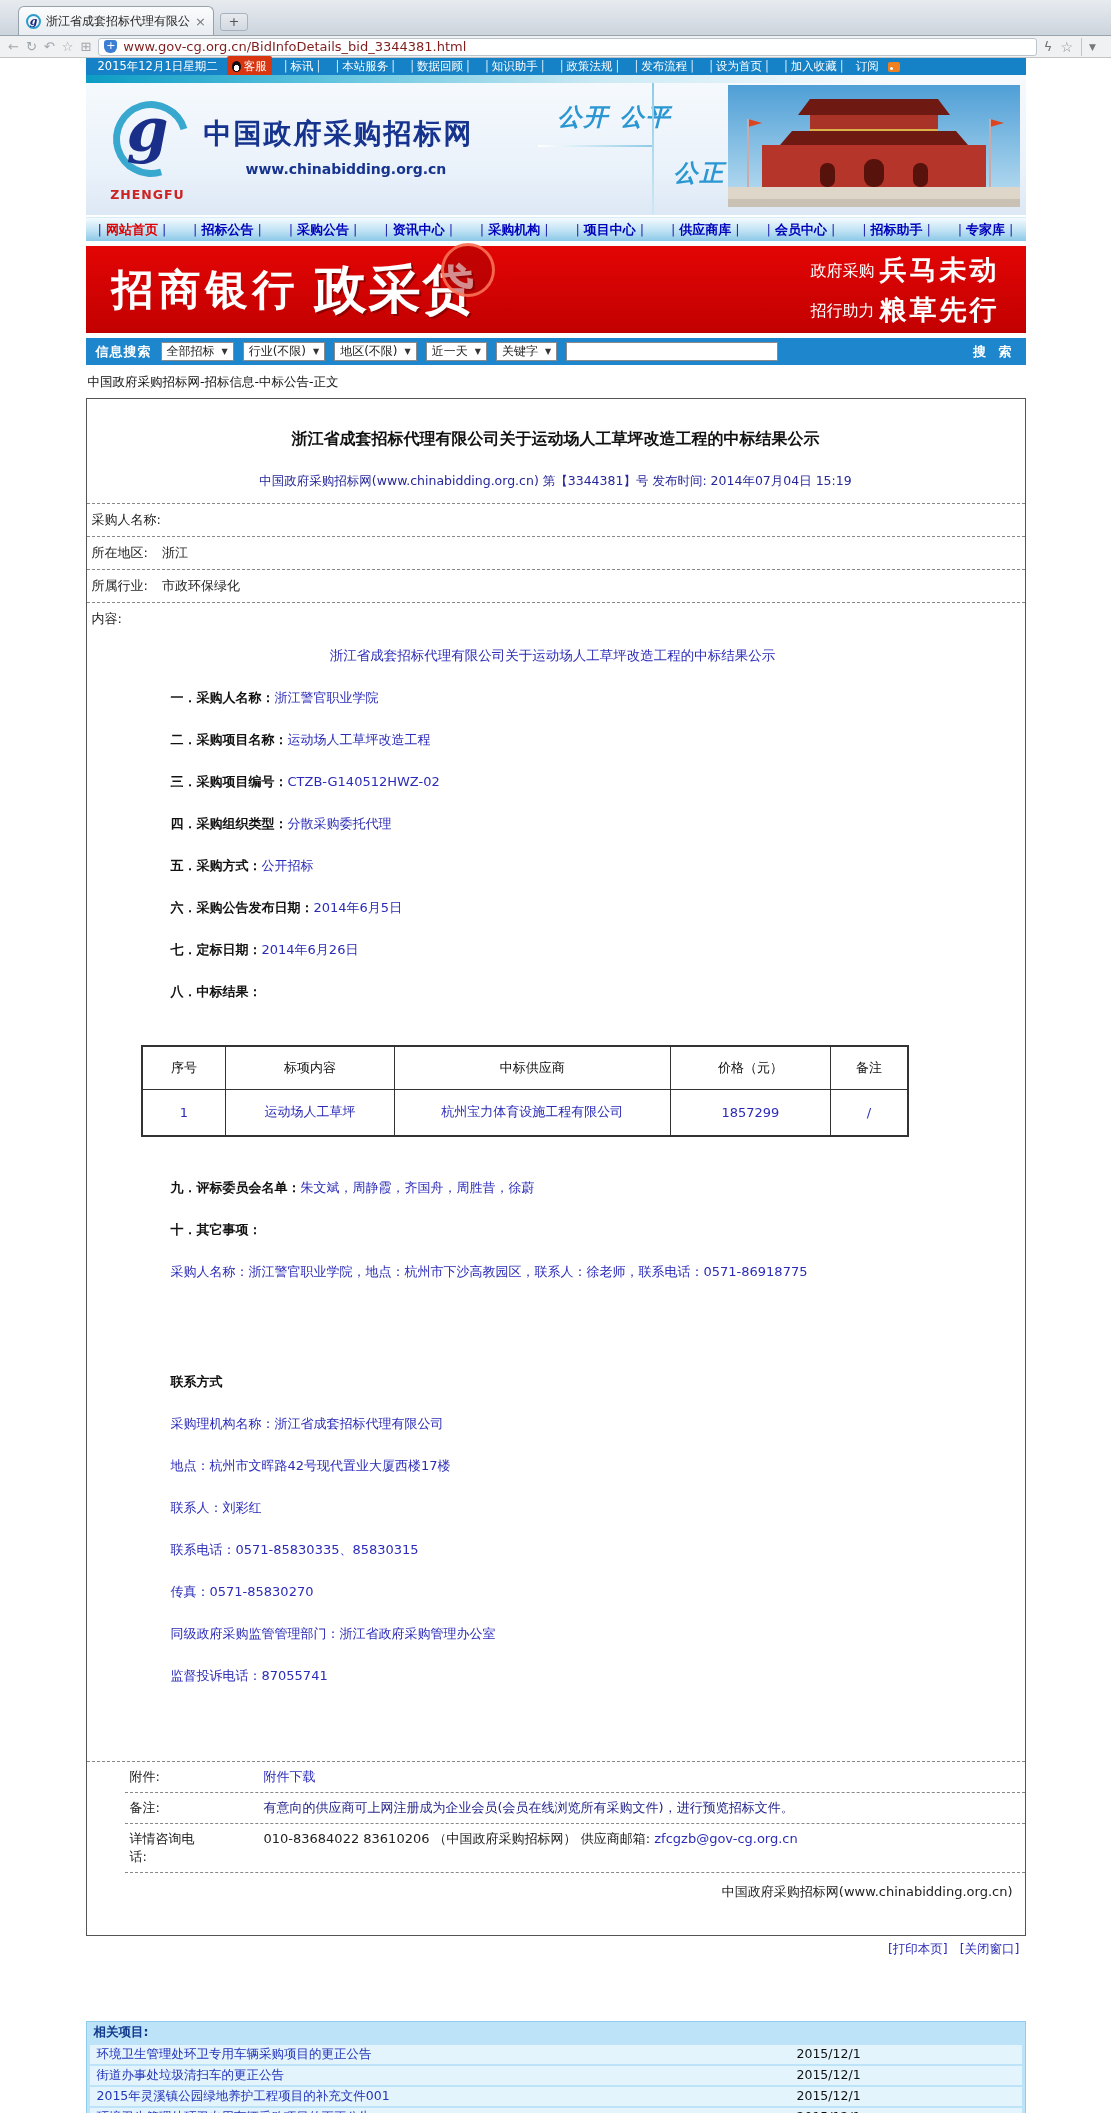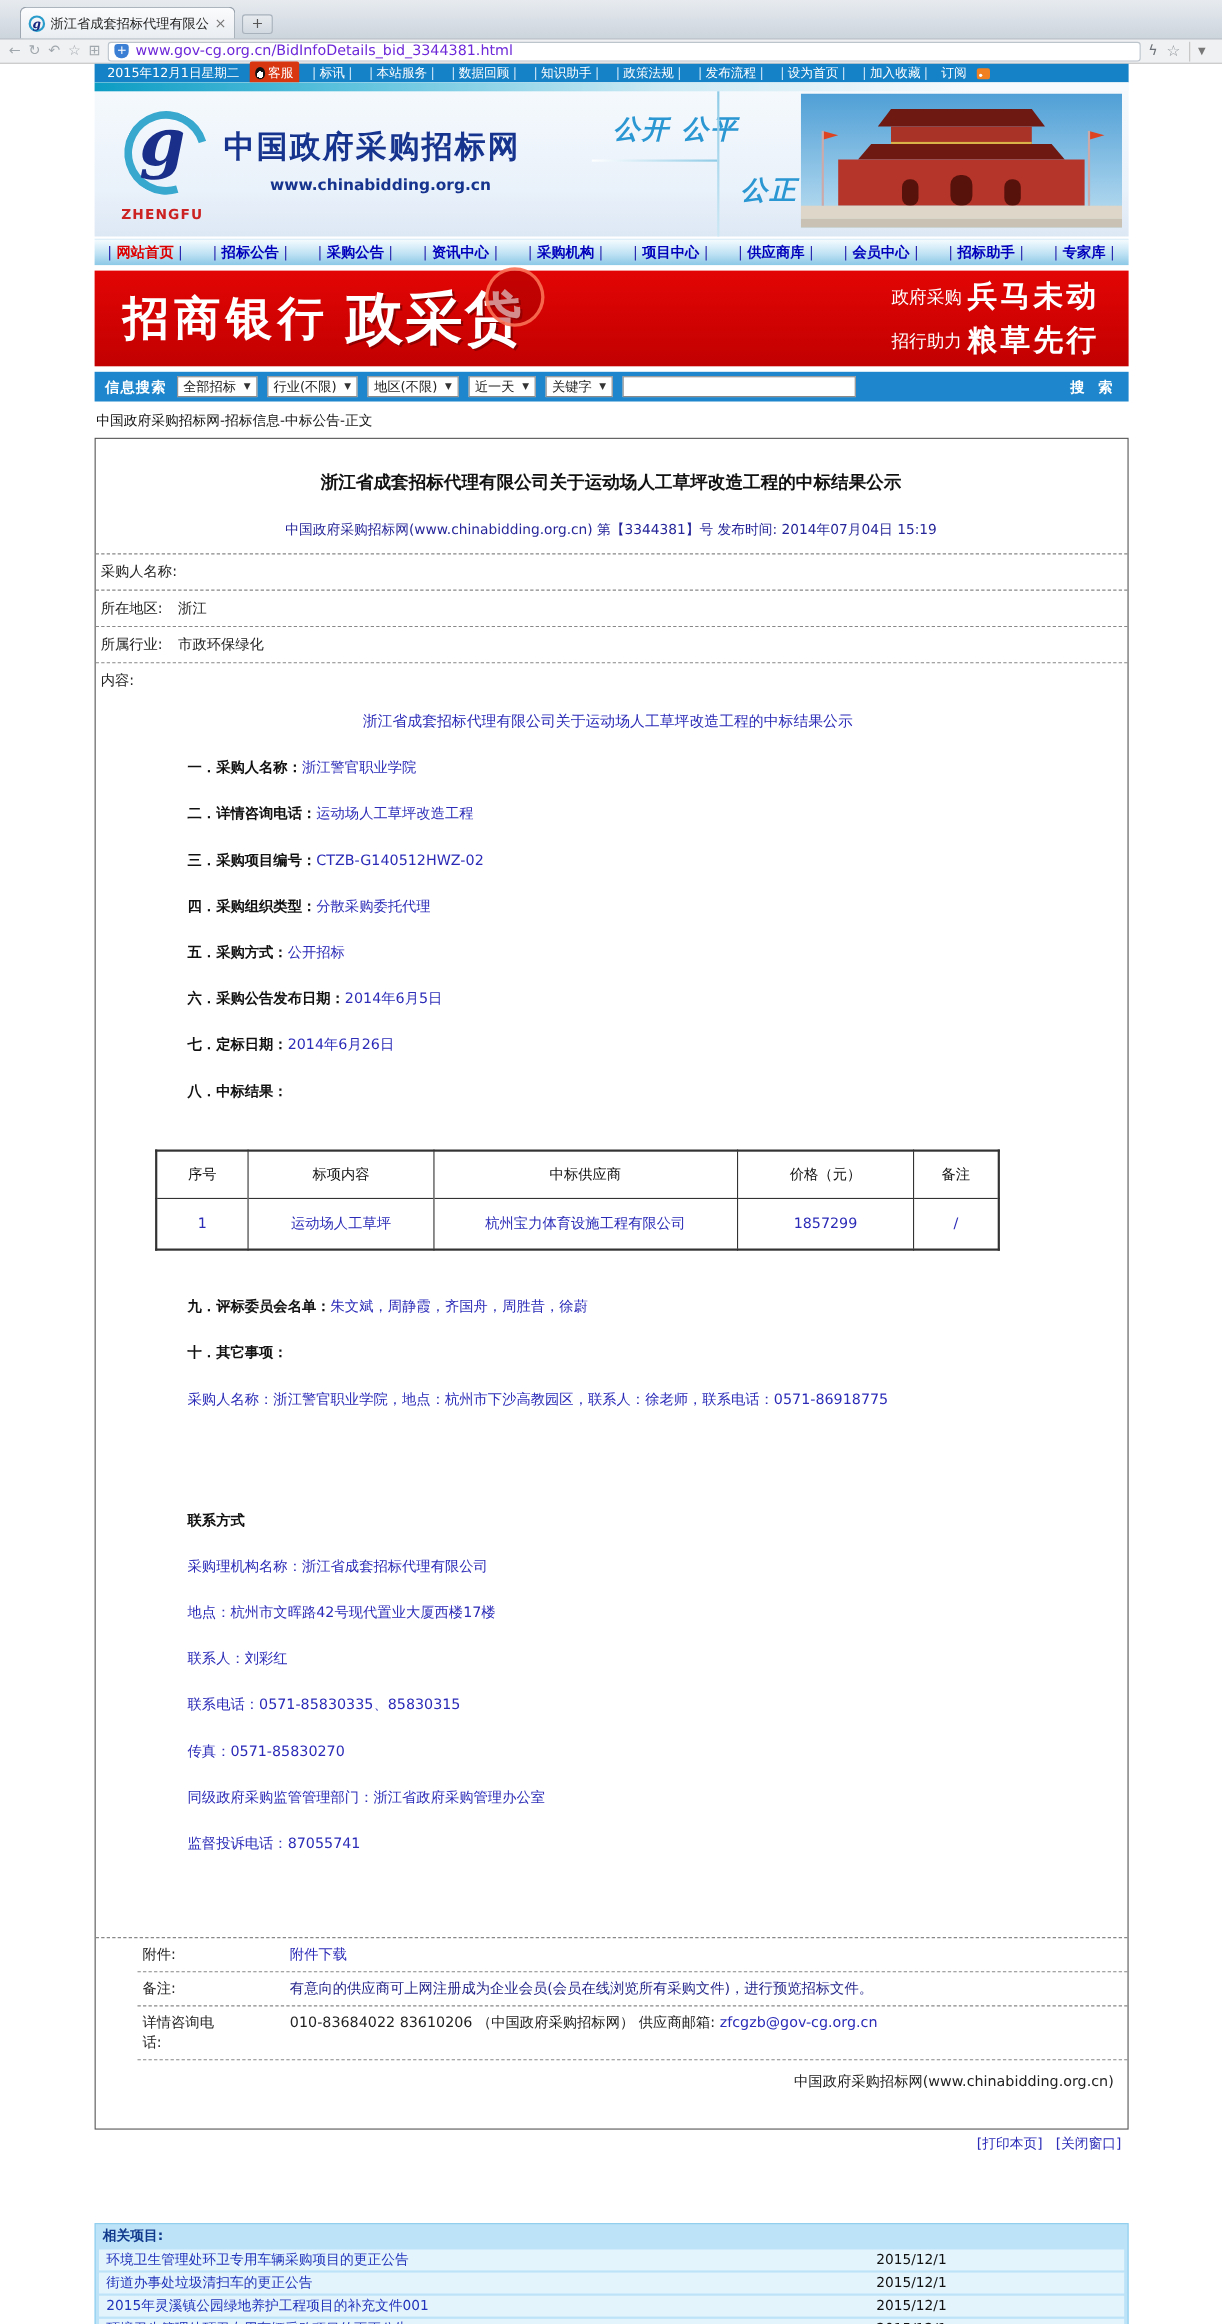--- a/index.html
+++ b/index.html
@@ -18,21 +18,21 @@
   .tab-close { color: #777; font-size: 13px; }
   .newtab { width: 28px; height: 18px; margin: 0 0 4px 6px; background: linear-gradient(#e7ebef,#d2d9e0);
             border: 1px solid #a8b2bc; border-radius: 3px; text-align: center; font-size: 13px; line-height: 16px; color: #555; }
   .urlbar { height: 22px; background: #f0f1f2; border-bottom: 1px solid #c4c4c4;
             display: flex; align-items: center; padding: 0 8px; gap: 7px; }
   .chrome-ic { color: #a0a7ad; font-size: 13px; line-height: 1; }
   .urlbox { flex: 1; height: 18px; background: #fff; border: 1px solid #bcc4cc; border-radius: 3px;
             display: flex; align-items: center; gap: 6px; padding: 0 5px; }
   .shield { width: 13px; height: 13px; background: #3b7fd4; border-radius: 3px 3px 6px 6px;
             color: #fff; font-size: 11px; line-height: 12px; text-align: center; flex: none; }
-  .url-text { font-size: 13px; color: #6d28d9; }
+  .url-text { font-size: 13px; color: #7f1d1d; }
   .url-right { display: flex; align-items: center; gap: 8px; }
   .lightning { color: #6b7177; font-size: 13px; }
   .bstar { color: #8a9096; font-size: 14px; }
   .url-dd { width: 22px; height: 18px; border-left: 1px solid #c4c4c4; text-align: center;
             color: #777; font-size: 9px; line-height: 18px; }
 
   
   .container { width: 940px; margin: 0 auto; }
 
   .topbar { height: 17px; background: #1581c6; color: #fff; font-size: 11.5px;
@@ -298,21 +298,21 @@
     <div class="frow nolb">
       <span class="flabel">内容:</span>
       </div>
 
     <div class="content">
       <div class="c-title">浙江省成套招标代理有限公司关于运动场人工草坪改造工程的中标结果公示</div>
 
       <div class="c-item">
         <span class="c-label">一．采购人名称：</span><span class="c-value">浙江警官职业学院</span></div>
       <div class="c-item">
-        <span class="c-label">二．详情咨询电话：</span><span class="c-value">运动场人工草坪改造工程</span></div>
+        <span class="c-label">二．采购项目名称：</span><span class="c-value">运动场人工草坪改造工程</span></div>
       <div class="c-item">
         <span class="c-label">三．采购项目编号：</span><span class="c-value">CTZB-G140512HWZ-02</span></div>
       <div class="c-item">
         <span class="c-label">四．采购组织类型：</span><span class="c-value">分散采购委托代理</span></div>
       <div class="c-item">
         <span class="c-label">五．采购方式：</span><span class="c-value">公开招标</span></div>
       <div class="c-item">
         <span class="c-label">六．采购公告发布日期：</span><span class="c-value">2014年6月5日</span></div>
       <div class="c-item">
         <span class="c-label">七．定标日期：</span><span class="c-value">2014年6月26日</span></div>

